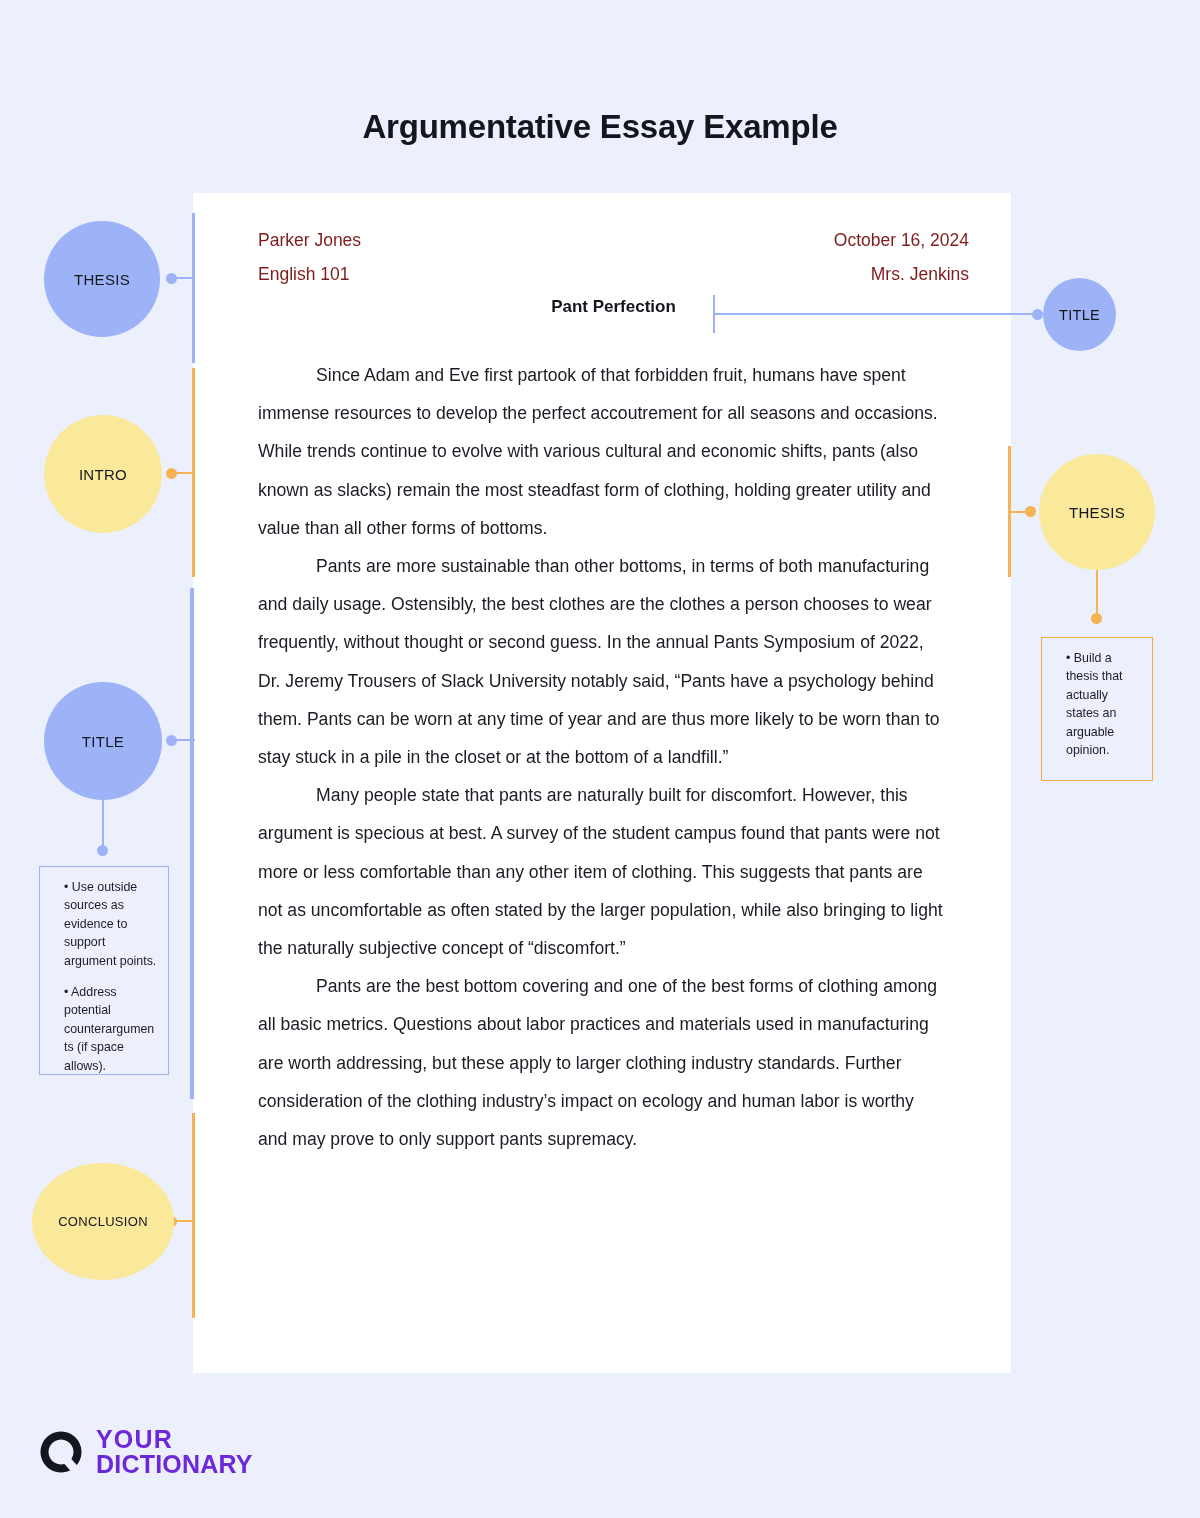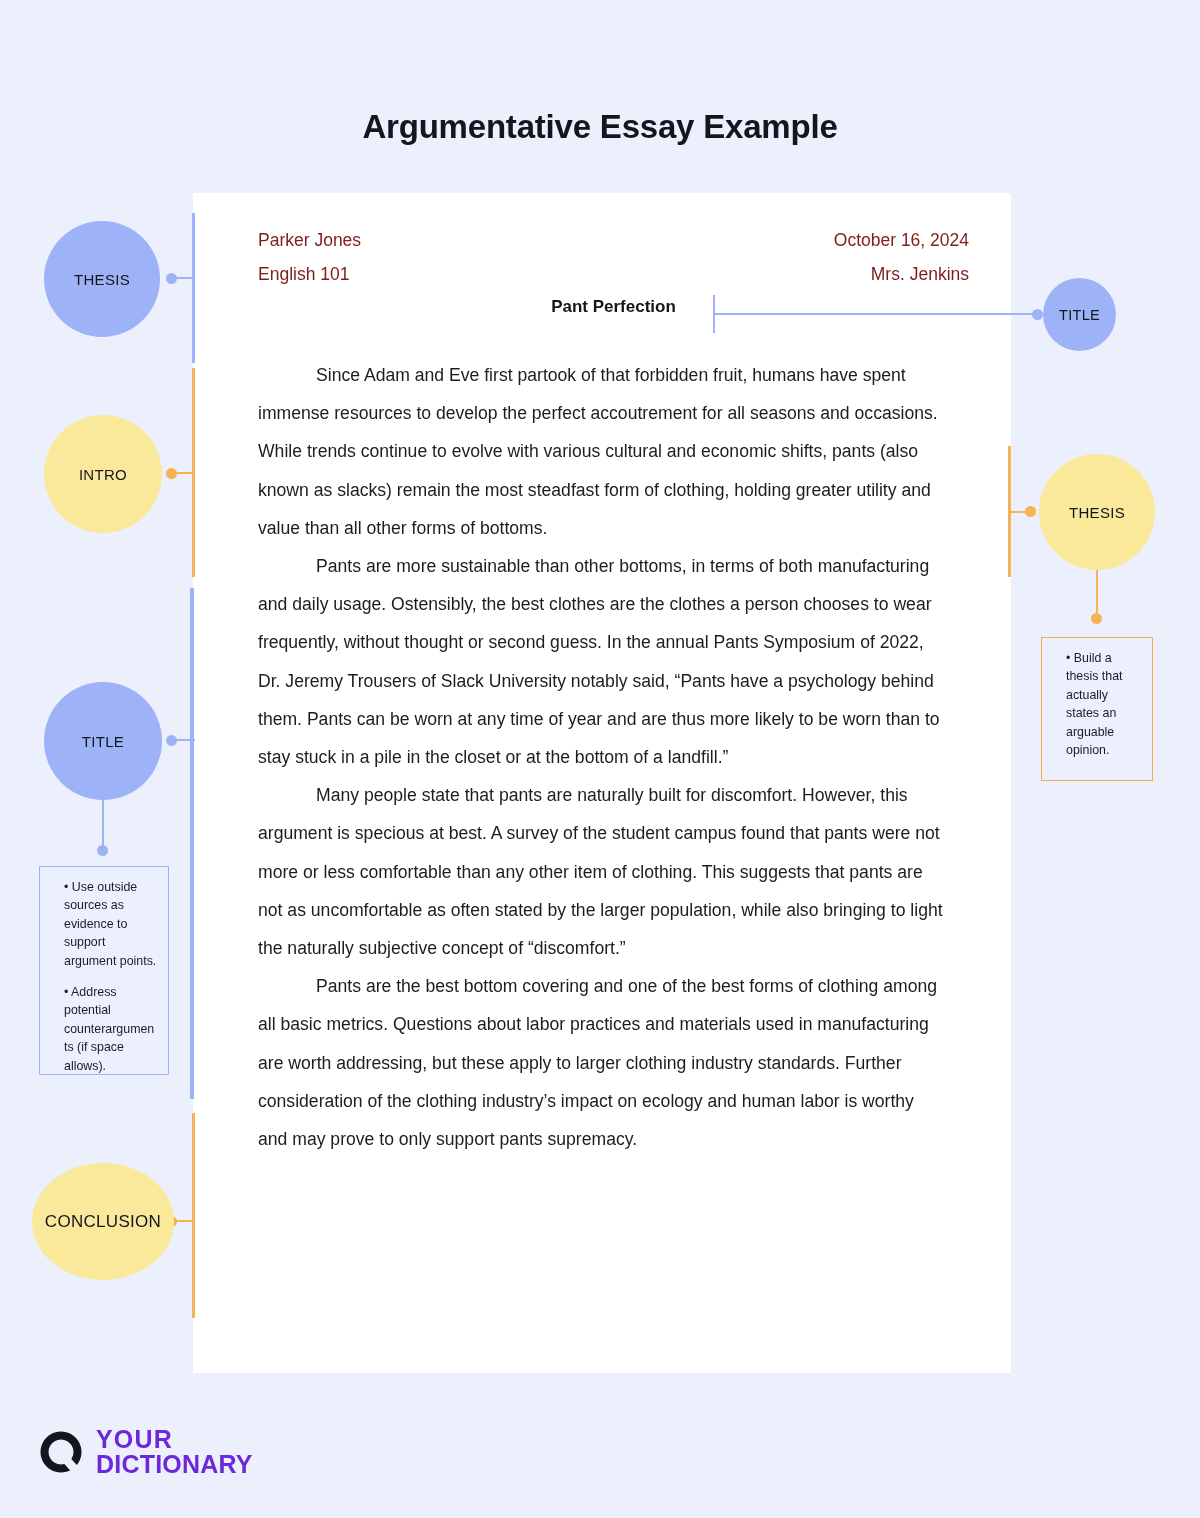--- a/index.html
+++ b/index.html
@@ -74,21 +74,21 @@
     color: #14161d;
     letter-spacing: 0.3px;
     text-align: center;
   }
   .bubble.blue   { background: #9eb3f7; }
   .bubble.yellow { background: #fae89b; }
 
   #bubble-heading    { left: 44px;   top: 221px;  width: 116px; height: 116px; }
   #bubble-intro      { left: 44px;   top: 415px;  width: 118px; height: 118px; }
   #bubble-body       { left: 44px;   top: 682px;  width: 118px; height: 118px; }
-  #bubble-conclusion { left: 32px;   top: 1163px; width: 142px; height: 117px; font-size: 17px; }
+  #bubble-conclusion { left: 32px;   top: 1163px; width: 142px; height: 117px; font-size: 13px; }
   #bubble-title      { left: 1043px; top: 278px;  width: 73px;  height: 73px;  font-size: 14.5px; }
   #bubble-thesis     { left: 1039px; top: 454px;  width: 116px; height: 116px; }
 
   
   .tip-box {
     position: absolute;
     padding: 11px 11px 10px 24px;
     font-size: 12.4px;
     line-height: 18.4px;
     color: #1b1d24;

